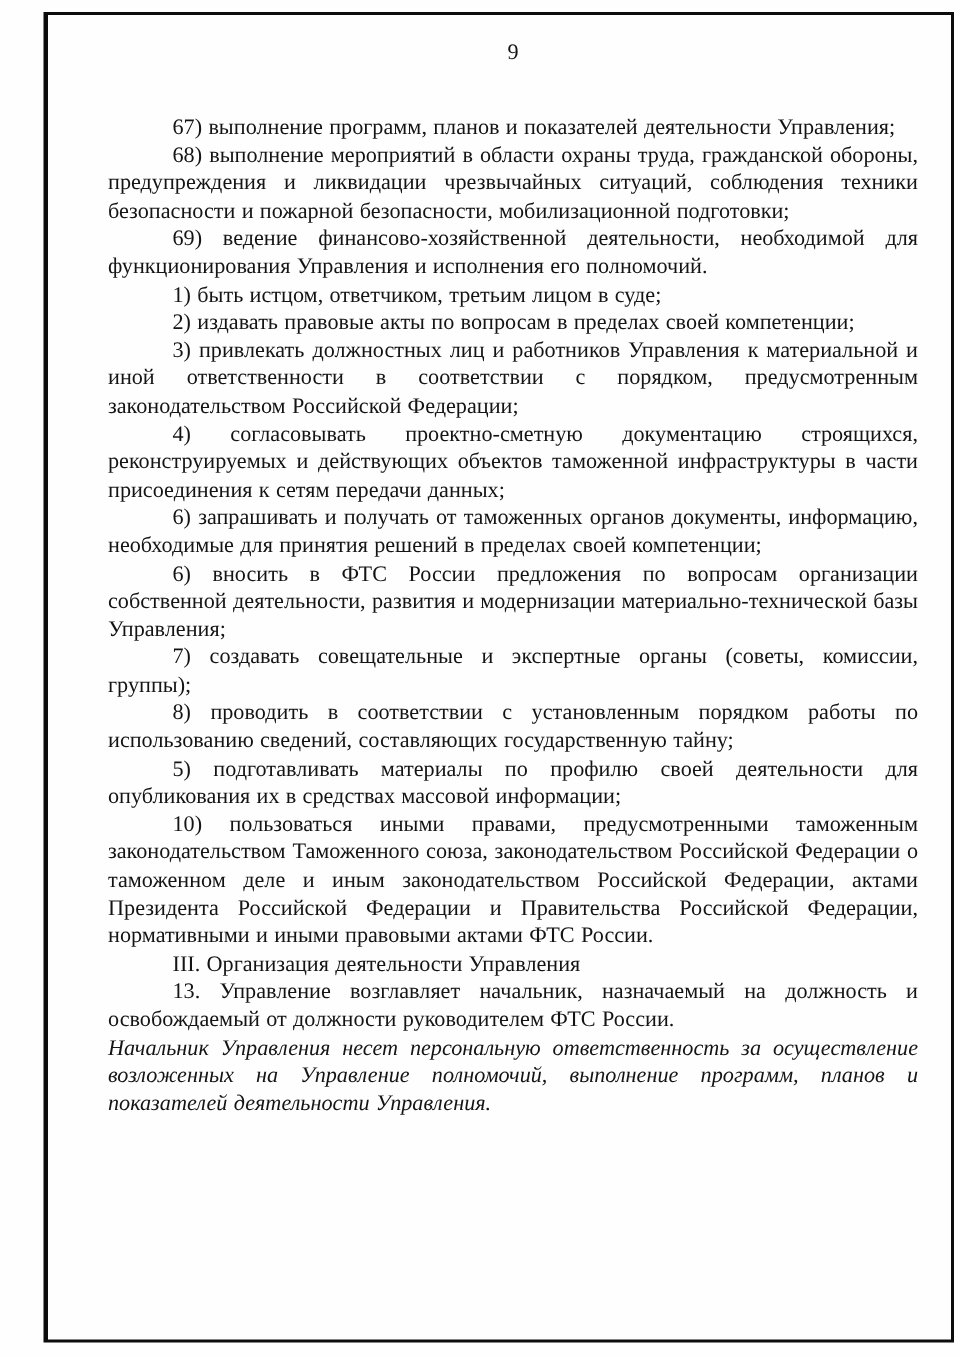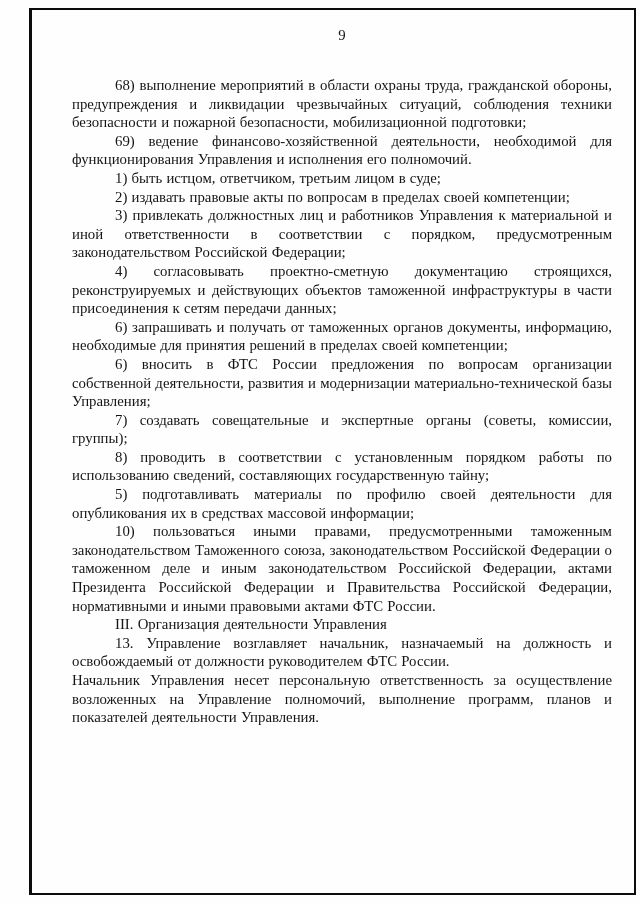--- a/index.html
+++ b/index.html
@@ -42,40 +42,42 @@
   .body-text p {
     margin: 0;
     font-size: 14.8px;
     line-height: 18.6px;
     text-align: justify;
     text-indent: 43px;
     word-spacing: 0.5px;
   }
   .body-text p.no-indent {
     text-indent: 0;
+    font-style: italic;
   }
   .section-heading {
     margin: 21px 0 17px 0;
     font-size: 14.8px;
     line-height: 19px;
     font-weight: normal;
     text-align: center;
     text-indent: 0;
   }
 </style>
 </head>
 <body>
 
 <div class="page">
   <div class="frame"></div>
   <div class="content">
 
     <div class="page-number">9</div>
 
     <div class="body-text">
+      <p>67) выполнение программ, планов и показателей деятельности Управления;</p>
       <p>68) выполнение мероприятий в области охраны труда, гражданской обороны, предупреждения и ликвидации чрезвычайных ситуаций, соблюдения техники безопасности и пожарной безопасности, мобилизационной подготовки;</p>
       <p>69) ведение финансово-хозяйственной деятельности, необходимой для функционирования Управления и исполнения его полномочий.</p>
       <p>1) быть истцом, ответчиком, третьим лицом в суде;</p>
       <p>2) издавать правовые акты по вопросам в пределах своей компетенции;</p>
       <p>3) привлекать должностных лиц и работников Управления к материальной и иной ответственности в соответствии с порядком, предусмотренным законодательством Российской Федерации;</p>
       <p>4) согласовывать проектно-сметную документацию строящихся, реконструируемых и действующих объектов таможенной инфраструктуры в части присоединения к сетям передачи данных;</p>
       <p>6) запрашивать и получать от таможенных органов документы, информацию, необходимые для принятия решений в пределах своей компетенции;</p>
       <p>6) вносить в ФТС России предложения по вопросам организации собственной деятельности, развития и модернизации материально-технической базы Управления;</p>
       <p>7) создавать совещательные и экспертные органы (советы, комиссии, группы);</p>
       <p>8) проводить в соответствии с установленным порядком работы по использованию сведений, составляющих государственную тайну;</p>

